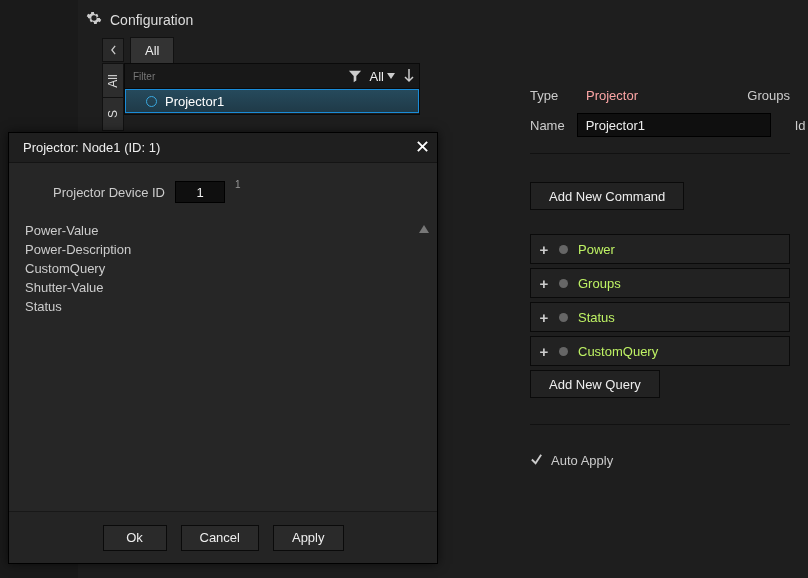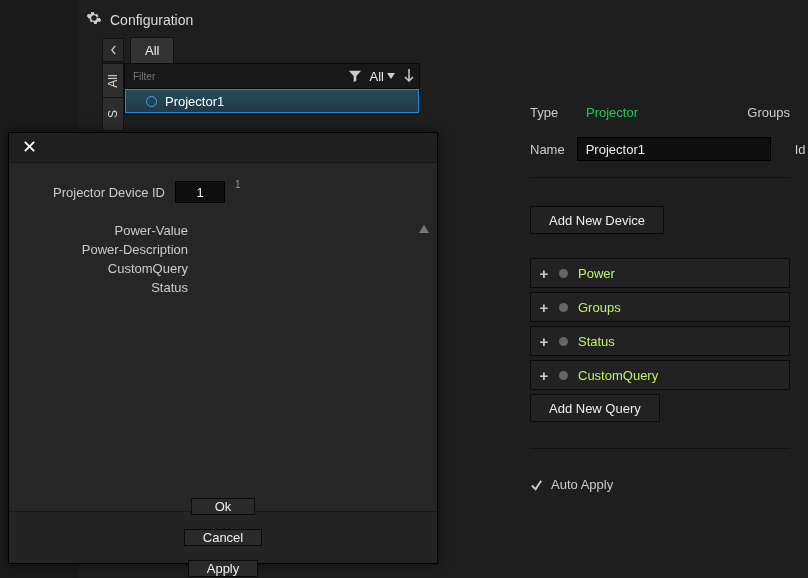--- a/index.html
+++ b/index.html
@@ -128,23 +128,23 @@
   }
 
   
   .detail {
     position: absolute;
     left: 440px;
     top: 80px;
     right: 6px;
     padding: 8px 12px;
   }
-  .row { display: flex; align-items: center; gap: 12px; margin-bottom: 10px; margin-top: 17px;}
+  .row { display: flex; align-items: center; gap: 12px; margin-bottom: 10px;}
   .lbl { color: #ccc; font-size: 13px; }
-  .val-static { color: #22c55e; }
+  .val-static { color: #fca5a5; }
   .input-dark {
     background: #0f0f0f;
     border: 1px solid #000;
     color: #eee;
     height: 24px;
     padding: 0 8px;
     font-size: 13px;
   }
 
   .hr { height:1px; background: #111; margin: 16px 0;}
@@ -169,21 +169,21 @@
     border: 1px solid #0a0a0a;
     margin-bottom: 4px;
     padding: 0 8px;
     gap: 10px;
   }
   .cmd-row .plus { color: #ccc; font-size: 15px; width:10px; text-align:center; font-weight: bold;}
   .cmd-row .dotg { width:9px; height:9px; border-radius:50%; background:#666;}
   .cmd-row .cmd-label { color:#bef264; }
 
   .auto-apply {
-    display: flex; align-items: flex-end; gap: 8px;
+    display: flex; align-items: flex-start; gap: 8px;
     margin-top: 28px;
   }
   .auto-apply .chk {
     width:13px; height:13px;
     display:flex; align-items:center; justify-content:center;
     color:#ddd;
   }
   .auto-apply .chk svg { width:13px; height:13px; stroke:#ccc; fill:none; stroke-width:2;}
 
   
@@ -215,39 +215,38 @@
   .dlg-row .dlbl { width: 140px; text-align:right; color:#ccc;}
   .dlg-row input {
     width: 50px; height:22px; background:#0f0f0f; border:1px solid #000;
     color:#eee; text-align:center; font-size:13px;
   }
   .sup { font-size:10px; color:#999; align-self:flex-start; margin-top:-2px;}
 
   .prop-list { margin-top: 18px; overflow-y: auto; padding-right: 4px; height: 170px; }
   .prop-list::-webkit-scrollbar { width: 6px; }
   .prop-list::-webkit-scrollbar-thumb { background: #444; }
-  .prop-item { text-align: right; padding-right: 0; line-height: 19px; color:#ccc; width: 163px;}
+  .prop-item { text-align: left; padding-right: 0; line-height: 19px; color:#ccc; width: 163px;}
 
   .scroll-ind {
     position:absolute;
     right: 8px; top: 60px;
     color: #666;
     font-size: 11px;
   }
   .scroll-ind svg { width:10px; height:8px; fill:#777;}
 
   .dlg-footer {
     height: 52px;
     display: flex;
     justify-content: center;
     align-items: center;
     gap: 14px;
     border-top: 1px solid #181818;
     background: #242424;
-    flex-direction: column;
   }
   .dlg-footer .btn { height: 26px; min-width: 64px; justify-content: center; background:#2a2a2a;}
 </style>
 </head>
 <body>
 
 <div class="main-panel">
 
   <div class="header">
     <span>
@@ -316,21 +315,21 @@
       <span class="lbl" style="width:44px">Name</span>
       <input class="input-dark" style="width: 200px;" value="Projector1">
       <span style="flex:1"></span>
       <span class="lbl">Id</span>
 
     </div>
 
     <div class="hr"></div>
 
     <div style="margin-top:28px">
-      <span class="btn">Add New Device</span>
+      <span class="btn">Add New Command</span>
     </div>
 
     <div class="cmd-list">
       <div class="cmd-row">
         <span class="plus">+</span>
         <span class="dotg"></span>
         <span class="cmd-label">Power</span>
       </div>
       <div class="cmd-row">
         <span class="plus">+</span>
@@ -361,20 +360,21 @@
             <path d="M2 7l4 4 6-9"></path>
           </svg>
       </span>
       <span>Auto Apply</span>
     </div>
   </div>
 </div>
 
 <div class="dialog">
   <div class="dlg-title">
+    <span>Projector: Node1 (ID: 1)</span>
     <span class="close">
       <svg viewBox="0 0 14 14">
           <path d="M2 2l10 10M12 2L2 12"></path>
         </svg>
     </span>
   </div>
   <div class="dlg-body">
     <div class="dlg-row">
       <span class="dlbl">Projector Device ID</span>
       <input value="1" style="">
@@ -384,20 +384,21 @@
     <span class="scroll-ind">
       <svg viewBox="0 0 10 8">
           <path d="M0 8h10L5 0z"></path>
         </svg>
     </span>
 
     <div class="prop-list">
       <div class="prop-item">Power-Value</div>
       <div class="prop-item">Power-Description</div>
       <div class="prop-item">CustomQuery</div>
+      <div class="prop-item">Shutter-Value</div>
       <div class="prop-item">Status</div>
     </div>
   </div>
   <div class="dlg-footer">
     <span class="btn">Ok</span>
     <span class="btn">Cancel</span>
     <span class="btn">Apply</span>
   </div>
 </div>
 

